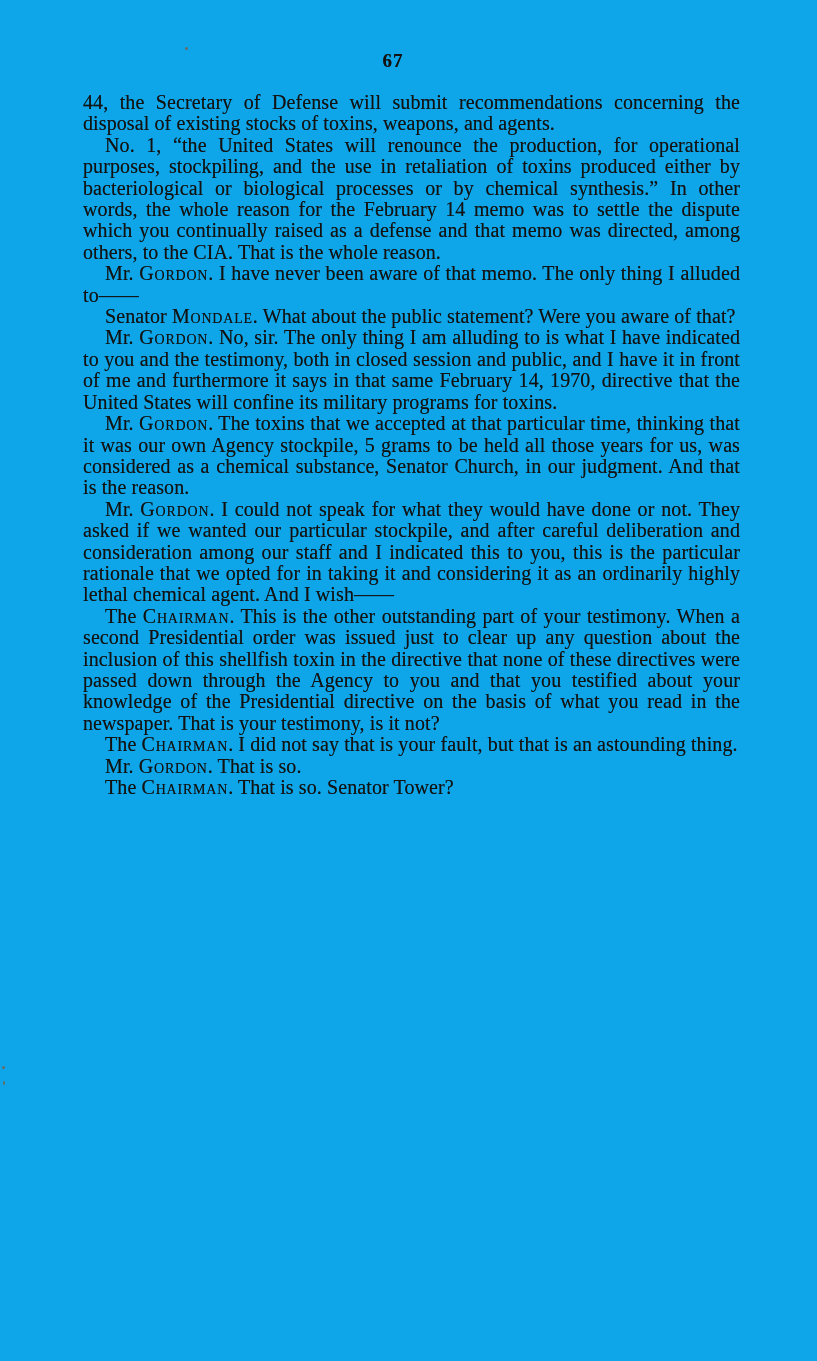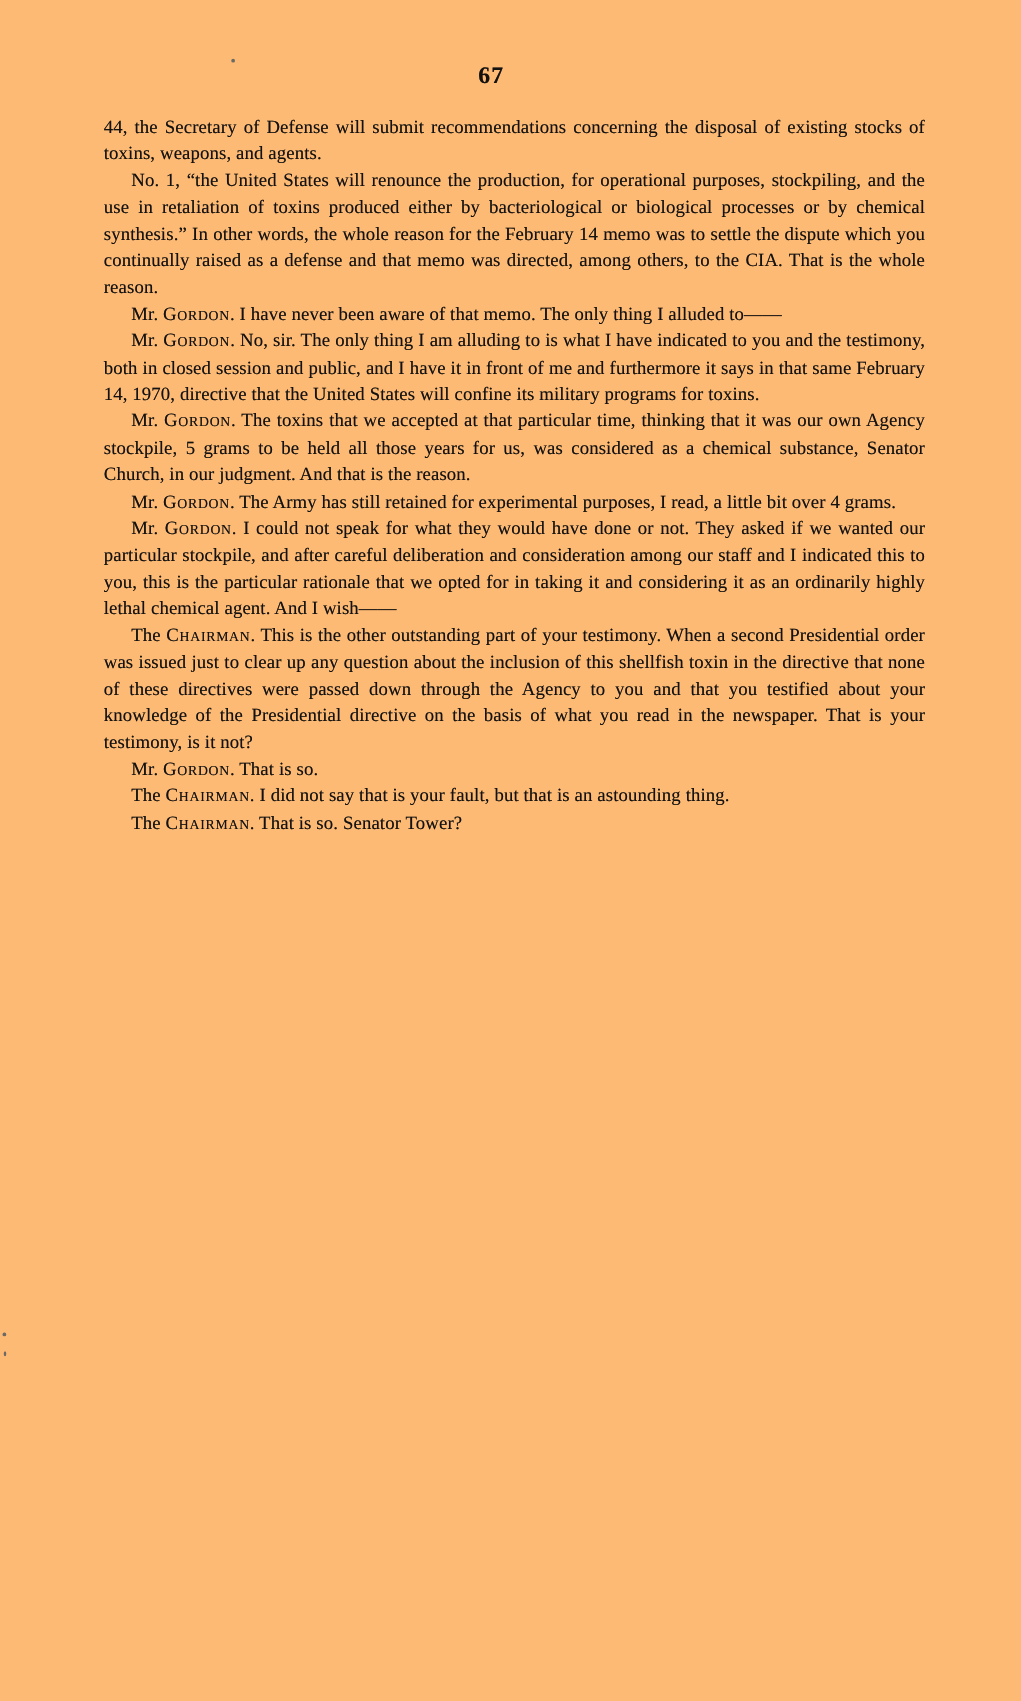--- a/index.html
+++ b/index.html
@@ -4,42 +4,42 @@
 <style>
   html, body {
     margin: 0;
     padding: 0;
     background: #f4f3f0;
   }
   .page {
     position: relative;
     width: 817px;
     height: 1361px;
-    background: #fdba74;
+    background: #0ea5e9;
     font-family: "Liberation Serif", "DejaVu Serif", serif;
     color: #131211;
     overflow: hidden;
   }
   .page-number {
     position: absolute;
     top: 50px;
     left: 83px;
     width: 620px;
     text-align: center;
     font-size: 19px;
     font-weight: bold;
     letter-spacing: 1px;
     text-shadow: 0 0 0.5px rgba(17,17,17,0.55);
   }
   .text-block {
     position: absolute;
     top: 92px;
     left: 83px;
     width: 657px;
-    font-size: 15px;
+    font-size: 20px;
     line-height: 21.4px;
     letter-spacing: 0.1px;
     text-align: justify;
     text-shadow: 0 0 0.5px rgba(17,17,17,0.55);
   }
   p.para {
     margin: 0;
     text-indent: 0;
   }
   p.para.indent {
@@ -65,39 +65,39 @@
 <div class="page">
   <div class="page-number">67</div>
 
   <div class="text-block">
   <p class="para"><span class="speaker-prefix"></span><span class="speaker"></span><span class="para-text">44, the Secretary of Defense will submit recommendations concerning the disposal of existing stocks of toxins, weapons, and agents.</span></p>
 
   <p class="para indent"><span class="speaker-prefix"></span><span class="speaker"></span><span class="para-text">No. 1, “the United States will renounce the production, for operational purposes, stockpiling, and the use in retaliation of toxins produced either by bacteriological or biological processes or by chemical synthesis.” In other words, the whole reason for the February 14 memo was to settle the dispute which you continually raised as a defense and that memo was directed, among others, to the CIA. That is the whole reason.</span></p>
 
   <p class="para indent"><span class="speaker-prefix">Mr. </span><span class="speaker">Gordon</span><span class="para-text">. I have never been aware of that memo. The only thing I alluded to——</span></p>
 
+  <p class="para indent"><span class="speaker-prefix">Senator </span><span class="speaker">Mondale</span><span class="para-text">. What about the public statement? Were you aware of that?</span></p>
 
   <p class="para indent"><span class="speaker-prefix">Mr. </span><span class="speaker">Gordon</span><span class="para-text">. No, sir. The only thing I am alluding to is what I have indicated to you and the testimony, both in closed session and public, and I have it in front of me and furthermore it says in that same February 14, 1970, directive that the United States will confine its military programs for toxins.</span></p>
 
 
 
   <p class="para indent"><span class="speaker-prefix">Mr. </span><span class="speaker">Gordon</span><span class="para-text">. The toxins that we accepted at that particular time, thinking that it was our own Agency stockpile, 5 grams to be held all those years for us, was considered as a chemical substance, Senator Church, in our judgment. And that is the reason.</span></p>
 
 
-  <p class="para indent"><span class="speaker-prefix">Mr. </span><span class="speaker">Gordon</span><span class="para-text">. The Army has still retained for experimental purposes, I read, a little bit over 4 grams.</span></p>
 
 
   <p class="para indent"><span class="speaker-prefix">Mr. </span><span class="speaker">Gordon</span><span class="para-text">. I could not speak for what they would have done or not. They asked if we wanted our particular stockpile, and after careful deliberation and consideration among our staff and I indicated this to you, this is the particular rationale that we opted for in taking it and considering it as an ordinarily highly lethal chemical agent. And I wish——</span></p>
 
   <p class="para indent"><span class="speaker-prefix">The </span><span class="speaker">Chairman</span><span class="para-text">. This is the other outstanding part of your testimony. When a second Presidential order was issued just to clear up any question about the inclusion of this shellfish toxin in the directive that none of these directives were passed down through the Agency to you and that you testified about your knowledge of the Presidential directive on the basis of what you read in the newspaper. That is your testimony, is it not?</span></p>
 
 
+  <p class="para indent"><span class="speaker-prefix">The </span><span class="speaker">Chairman</span><span class="para-text">. I did not say that is your fault, but that is an astounding thing.</span></p>
+
   <p class="para indent"><span class="speaker-prefix">Mr. </span><span class="speaker">Gordon</span><span class="para-text">. That is so.</span></p>
-
-  <p class="para indent"><span class="speaker-prefix">The </span><span class="speaker">Chairman</span><span class="para-text">. I did not say that is your fault, but that is an astounding thing.</span></p>
 
   <p class="para indent"><span class="speaker-prefix">The </span><span class="speaker">Chairman</span><span class="para-text">. That is so. Senator Tower?</span></p>
 </div>
 
   <div class="speck speck-1"></div>
   <div class="speck speck-2"></div>
   <div class="speck speck-3"></div>
 </div>
 
 </body></html>

